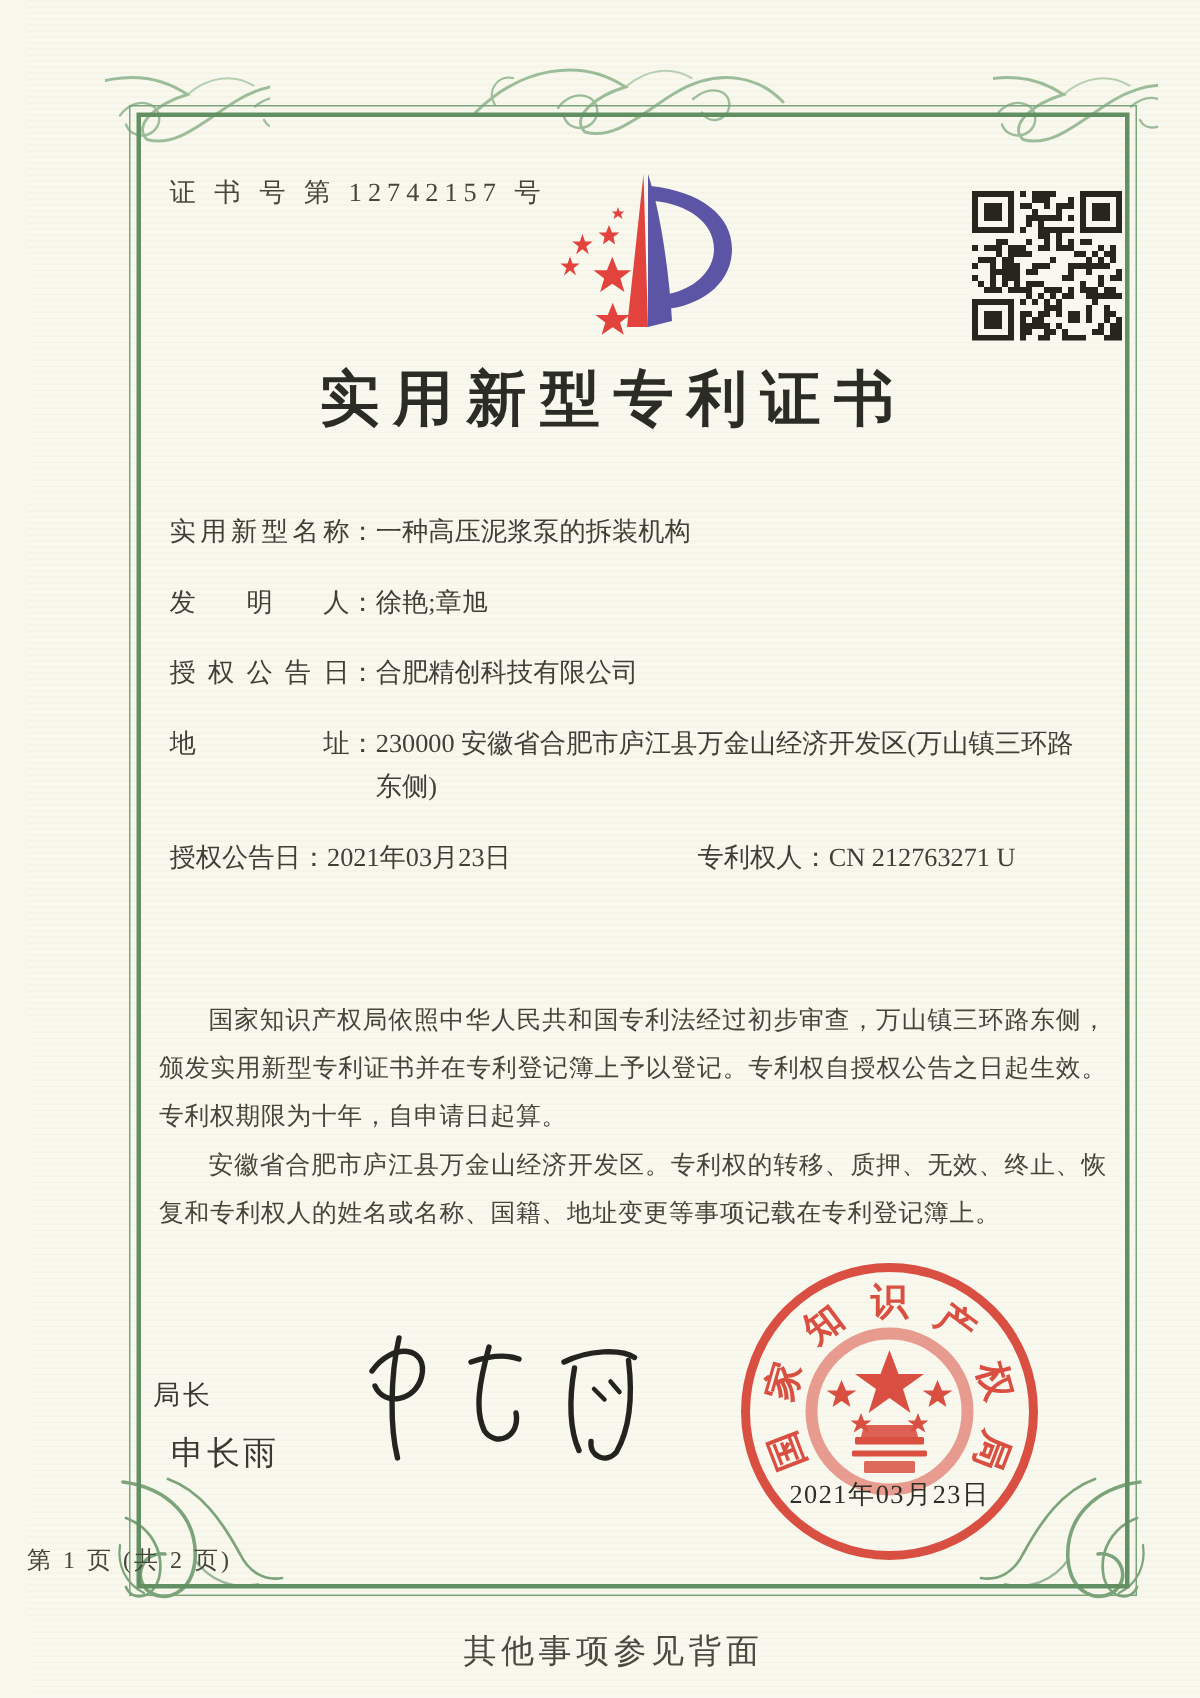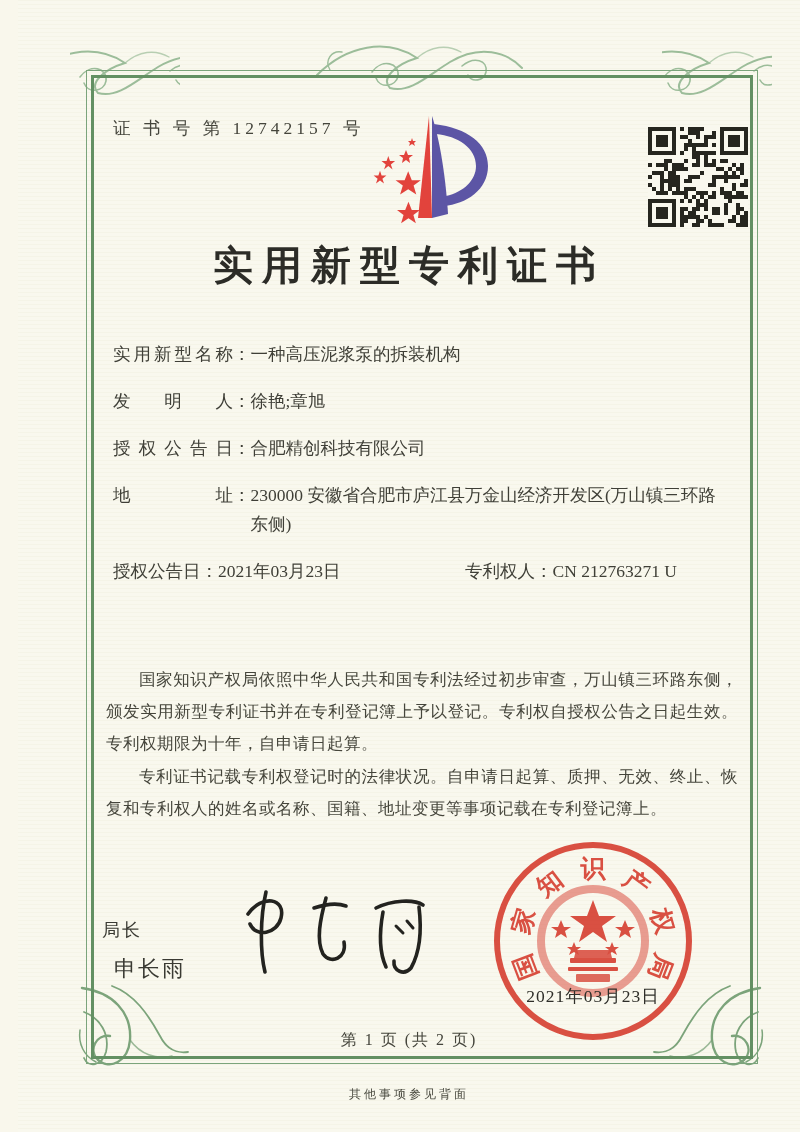--- a/index.html
+++ b/index.html
@@ -39,24 +39,24 @@
   .sig-title{position:absolute;left:84px;top:918px;font-size:18px;color:#3a3a33;letter-spacing:2px;}
   .sig-name{position:absolute;left:96px;top:954px;font-size:22px;color:#3a3a33;letter-spacing:2px;}
   .sig-script{position:absolute;left:210px;top:872px;}
   
   .seal{position:absolute;left:472px;top:838px;width:206px;height:206px;opacity:0.88;}
   .seal-ring-char{position:absolute;left:50%;top:50%;width:26px;height:26px;margin:-13px 0 0 -13px;
        font-size:25px;font-weight:bold;color:#d5392b;text-align:center;line-height:26px;}
   .seal-date{position:absolute;left:470px;top:984px;width:210px;text-align:center;
        font-size:17.5px;color:#2e2e29;letter-spacing:1px;}
   
-  .page-no{position:absolute;left:0;top:1030px;width:100%;text-align:center;
+  .page-no{position:absolute;left:0;top:1030px;width:100%;text-align:left;
        font-size:16px;color:#45453c;letter-spacing:2px;}
   .back-note{position:absolute;left:0;top:1086px;width:100%;text-align:center;
-       font-size:12px;color:#4a4a40;letter-spacing:3px;}
+       font-size:22px;color:#4a4a40;letter-spacing:3px;}
 </style>
 </head>
 <body>
 
 <div class="paper">
 
   <svg width="0" height="0" style="position:absolute">
     <defs>
       <g id="swirlH" stroke="#86af86" fill="none" stroke-width="2" stroke-linecap="round" opacity="0.8">
         <path d="M5,45 C35,15 75,8 105,28 C85,34 68,48 78,58 C98,64 118,44 138,32 C168,14 195,22 210,38"></path>
@@ -344,21 +344,21 @@
     <div class="frow">
       <span class="flabel">地址</span><span class="fcolon">：</span><span class="fvalue">230000 安徽省合肥市庐江县万金山经济开发区(万山镇三环路东侧)</span>
     </div>
     <div class="grant-row">
       <span class="grant-pair first"><span>授权公告日</span><span>：</span><span>2021年03月23日</span></span><span class="grant-pair"><span>专利权人</span><span>：</span><span>CN 212763271 U</span></span>
     </div>
   </div>
 
   <div class="body-text">
     <p>国家知识产权局依照中华人民共和国专利法经过初步审查，万山镇三环路东侧，颁发实用新型专利证书并在专利登记簿上予以登记。专利权自授权公告之日起生效。专利权期限为十年，自申请日起算。</p>
-    <p>专利证书记载专利权登记时的法律状况。自申请日起算、质押、无效、终止、恢复和专利权人的姓名或名称、国籍、地址变更等事项记载在专利登记簿上。</p>
+    <p>安徽省合肥市庐江县万金山经济开发区。专利权的转移、质押、无效、终止、恢复和专利权人的姓名或名称、国籍、地址变更等事项记载在专利登记簿上。</p>
   </div>
 
   <div class="sig-title">局长</div>
   <div class="sig-name">申长雨</div>
   <svg class="sig-script" width="210" height="115" viewBox="0 0 210 115" fill="none" stroke="#23231f" stroke-width="3.6" stroke-linecap="round">
     <path d="M38,20 C32,46 32,80 37,100"></path>
     <path d="M20,42 C34,22 58,26 53,46 C49,62 28,66 22,52"></path>
     <path d="M86,36 C98,32 110,31 118,34"></path>
     <path d="M98,26 C92,48 88,68 95,82 C103,93 119,86 116,70"></path>
     <path d="M148,36 C164,28 186,27 195,33"></path>

